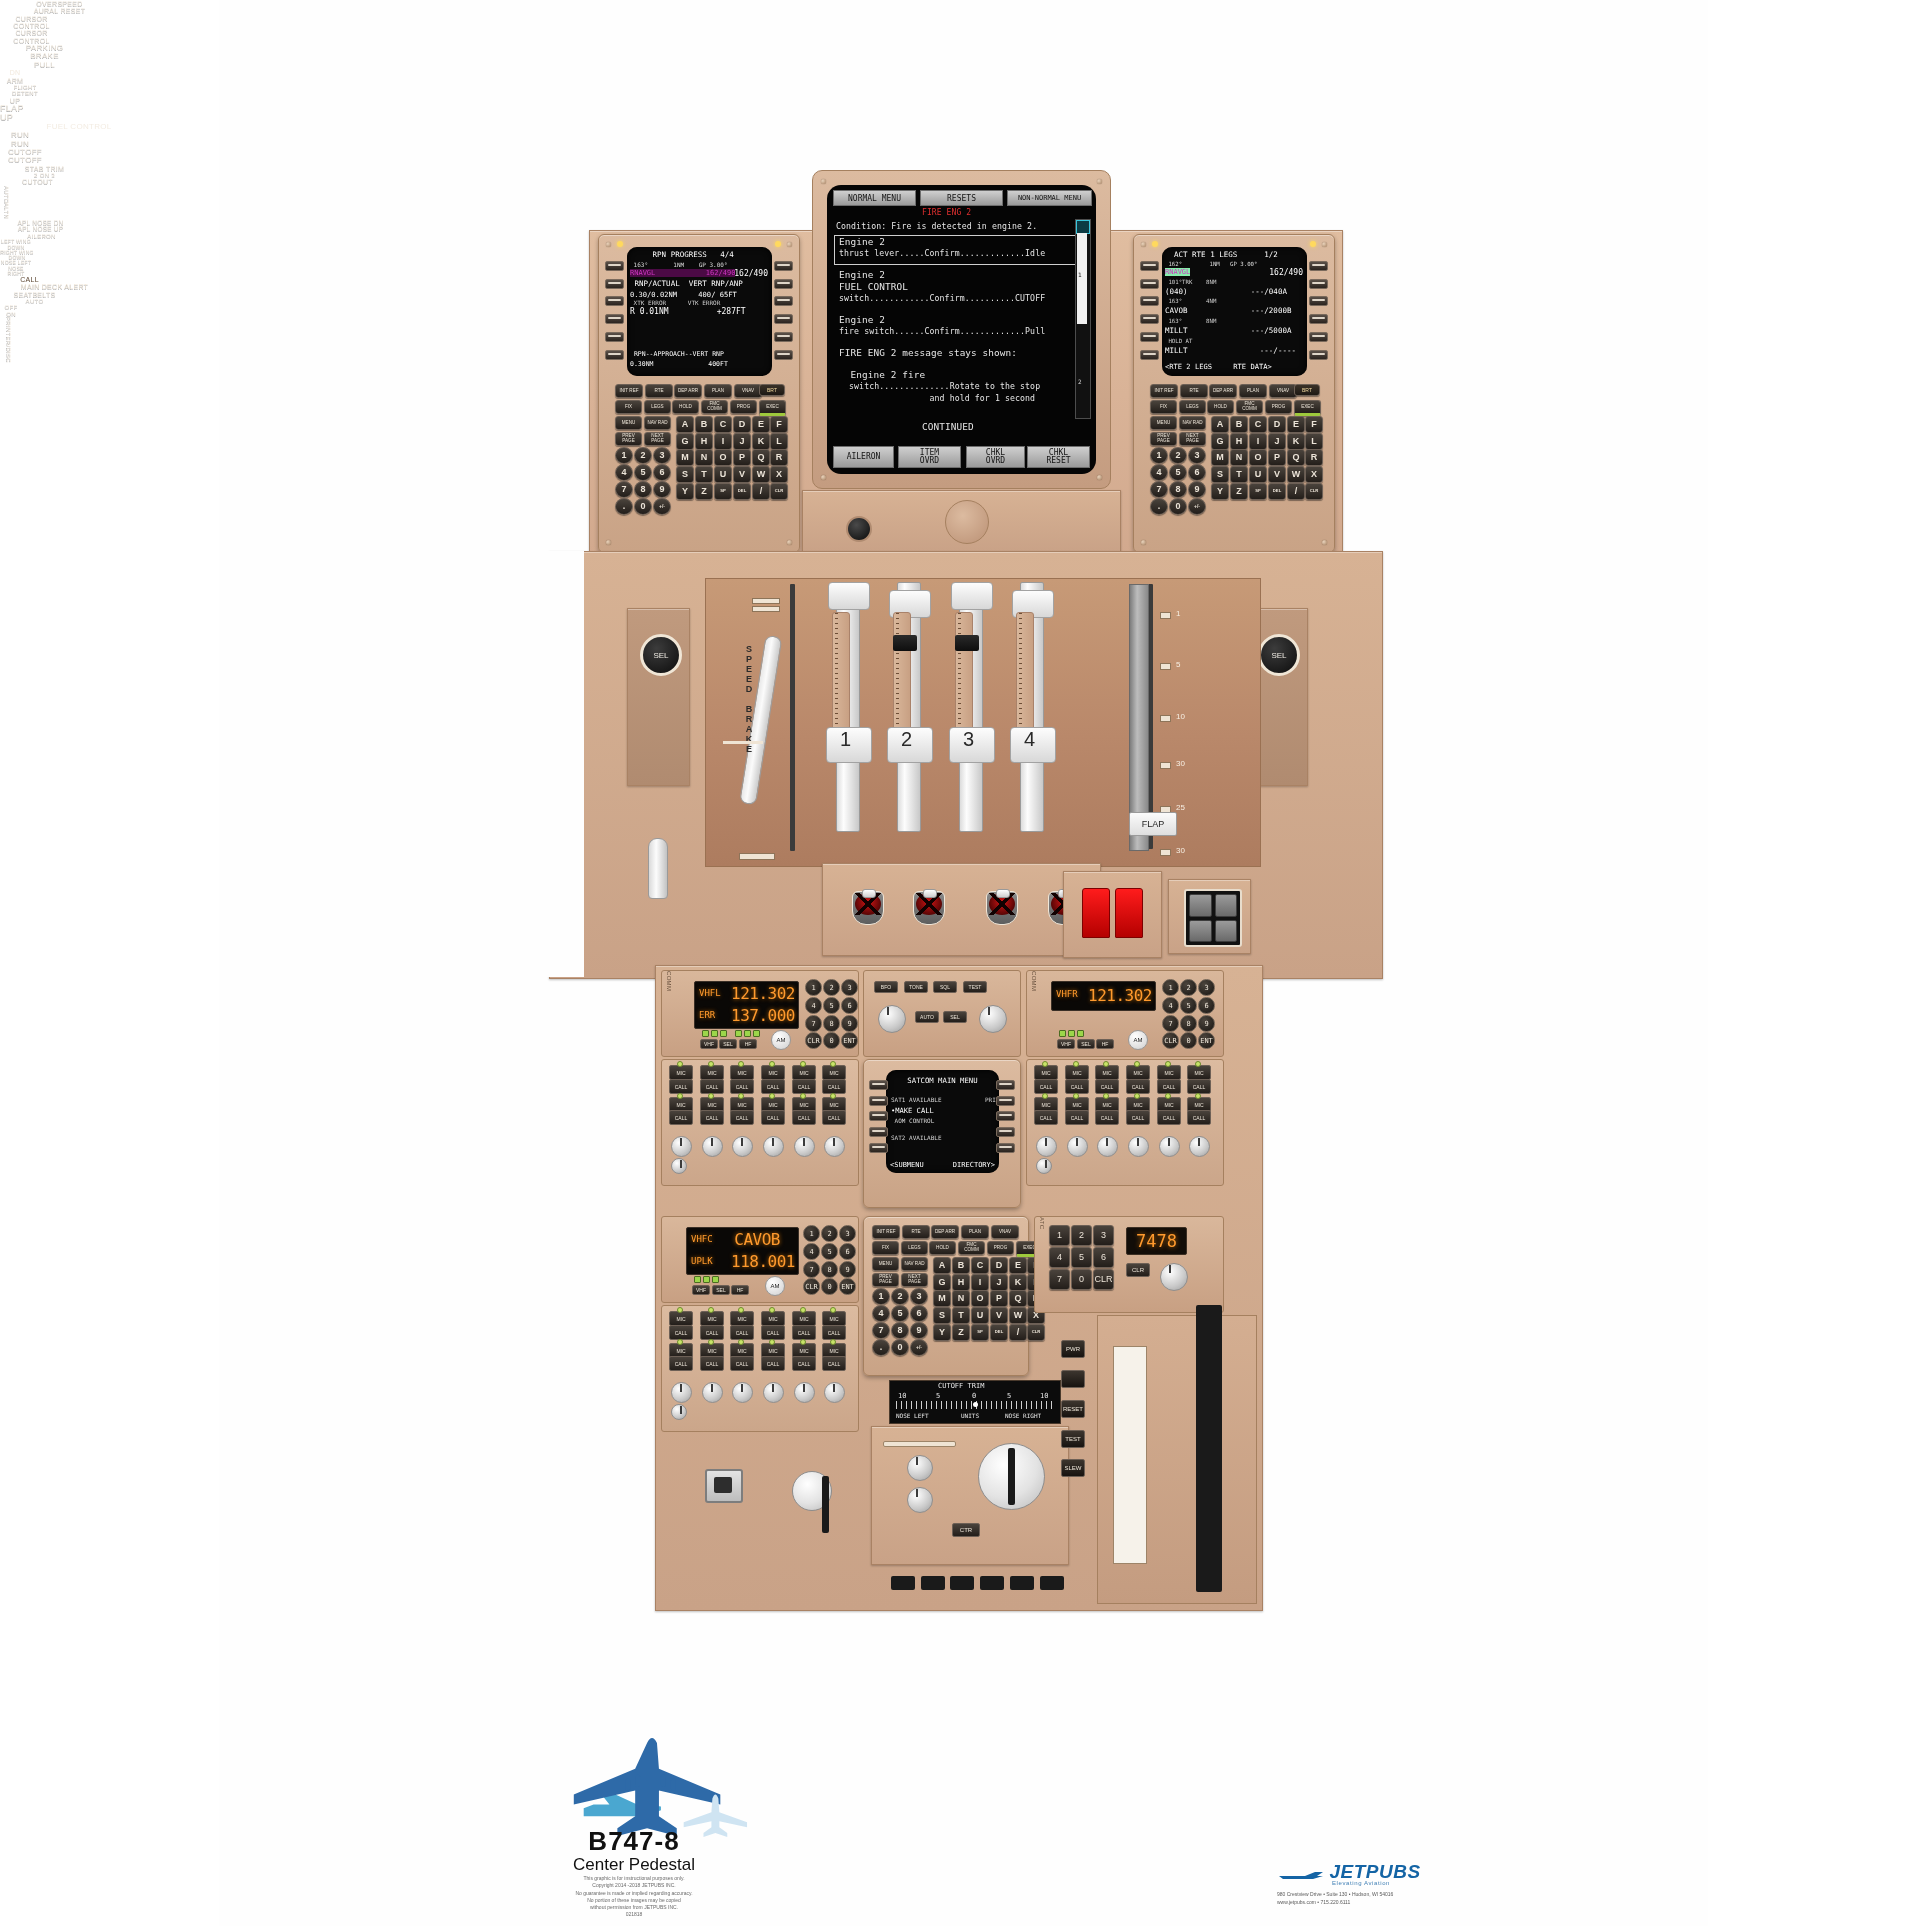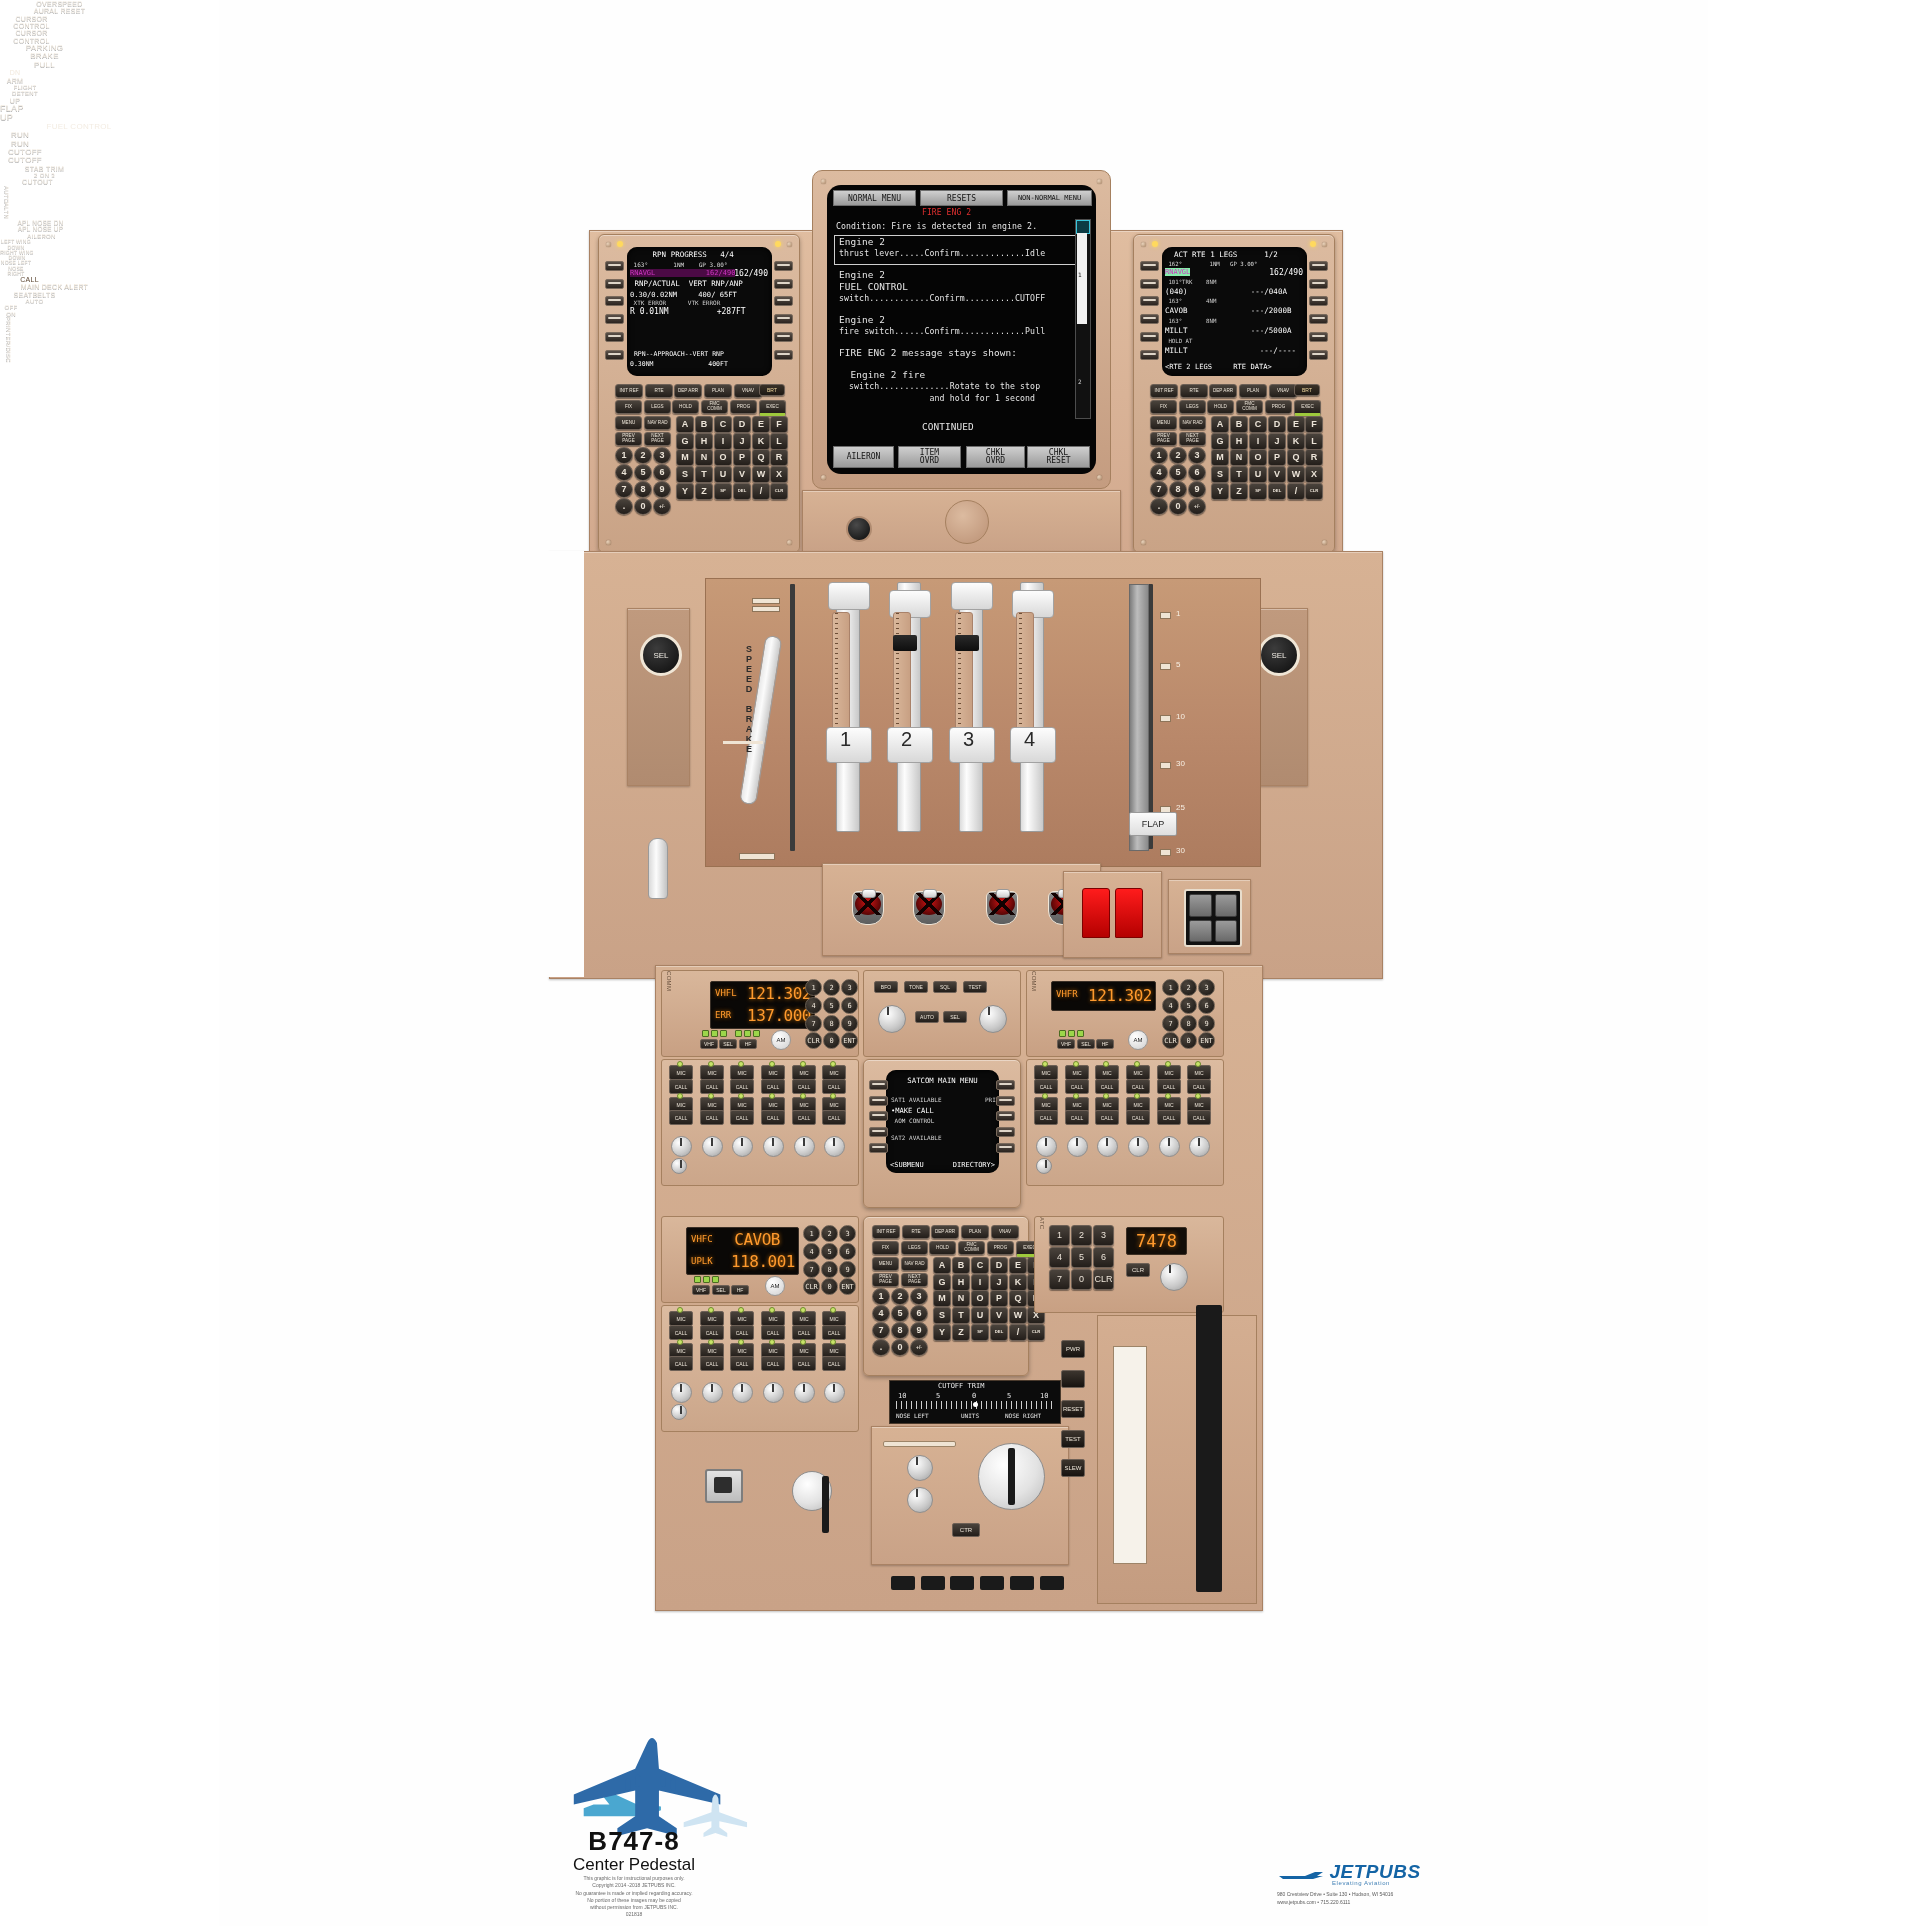--- a/index.html
+++ b/index.html
@@ -609,21 +609,21 @@
     <span></span>
     <span></span>
     <span></span>
     <span></span>
   </div>
   <div class="lbl" style="left:1168px;top:939px;width:81px;font-size:6.4px;">APL NOSE UP</div>
 
   <div class="pan" style="left:655px;top:965px;width:606px;height:644px;"></div>
 
   <div class="radio" style="left:661px;top:970px;width:196px;height:85px;">
-    <div class="rdisp" style="left:48px;top:10px;width:103px;height:46px;">
+    <div class="rdisp" style="left:32px;top:10px;width:103px;height:46px;">
       <span class="t sm" style="left:4px;top:6px;">VHFL</span>
       <span class="t bg" style="right:3px;top:2px;">121.302</span>
       <span class="t sm" style="left:4px;top:28px;">ERR</span>
       <span class="t bg" style="right:3px;top:24px;">137.000</span>
     </div>
     <div class="ledgrp" style="left:40px;top:59px;">
         <i></i>
         <i></i>
         <i></i>
       </div>

